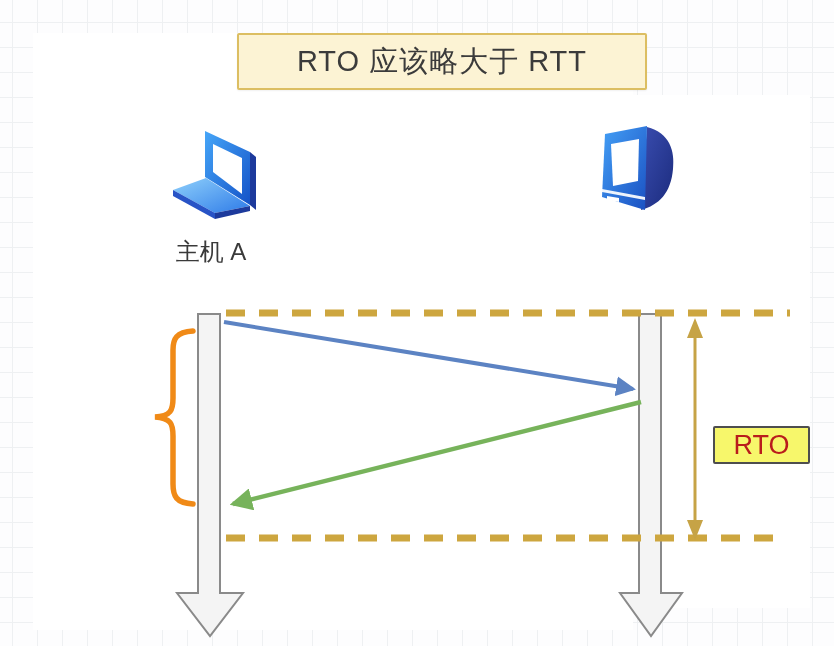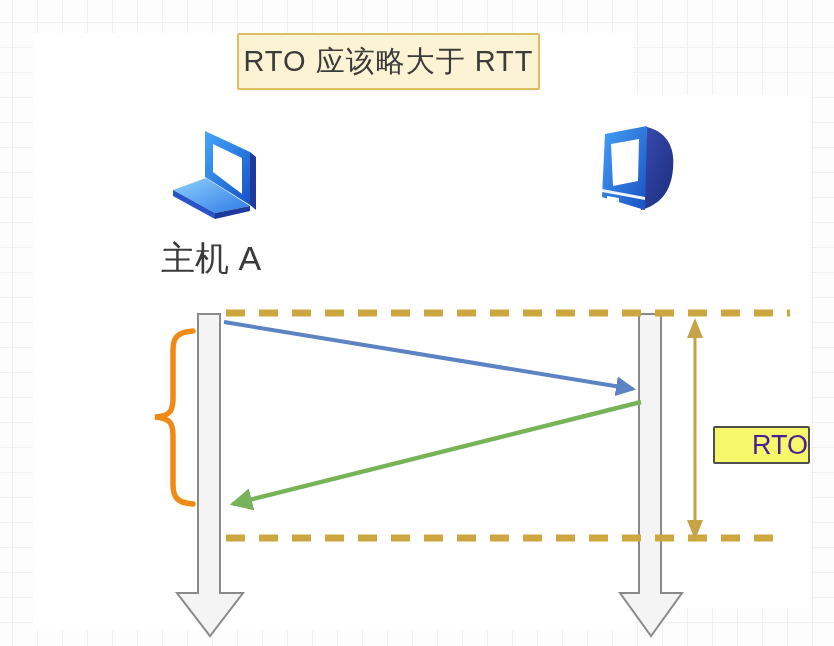--- a/index.html
+++ b/index.html
@@ -13,40 +13,40 @@
     background-size:25px 25px;
     background-position:12px 22px;
   }
   .white-patch{position:absolute;background:#ffffff;}
   .svg-layer{position:absolute;left:0;top:0;pointer-events:none;}
   .label-box{
     position:absolute;display:flex;align-items:center;justify-content:center;
     box-sizing:border-box;color:#333333;border-radius:2px;
   }
   .title-box{
-    left:237px;top:33px;width:303px;height:57px;
+    left:237px;top:33px;width:410px;height:57px;
     background:#fcf3d4;border:2px solid #dcbe62;
     font-size:29px;color:#3b3b3b;letter-spacing:1px;
     box-shadow:0 1px 2px rgba(0,0,0,0.06);
   }
   .host-label{
     position:absolute;width:140px;text-align:center;
-    font-size:34px;color:#3a3a3a;
+    font-size:24px;color:#3a3a3a;
   }
   .host-a-label{left:141px;top:236px;}
   .host-b-label{left:567px;top:236px;}
   .rtt-box{
     left:40px;top:397px;width:96px;height:41px;
     background:#f7c28d;border:3px solid #4e4e4e;
     font-size:28px;color:#1c1c1c;
   }
   .rto-box{
     left:713px;top:426px;width:97px;height:38px;
     background:#f7f76b;border:2px solid #4e4e4e;
-    font-size:27px;color:#4c1d95;justify-content:flex-end;
+    font-size:27px;color:#b91c1c;
   }
 </style>
 </head>
 <body>
 
 <div class="stage">
 
   <div class="white-patch" style="left:33px;top:33px;width:600px;height:597px;"></div>
   <div class="white-patch" style="left:630px;top:95px;width:180px;height:513px;"></div>
 

